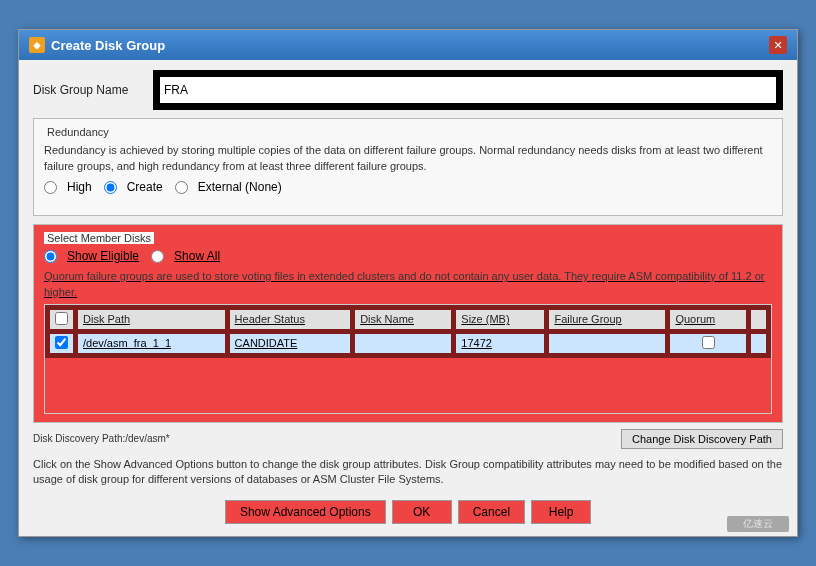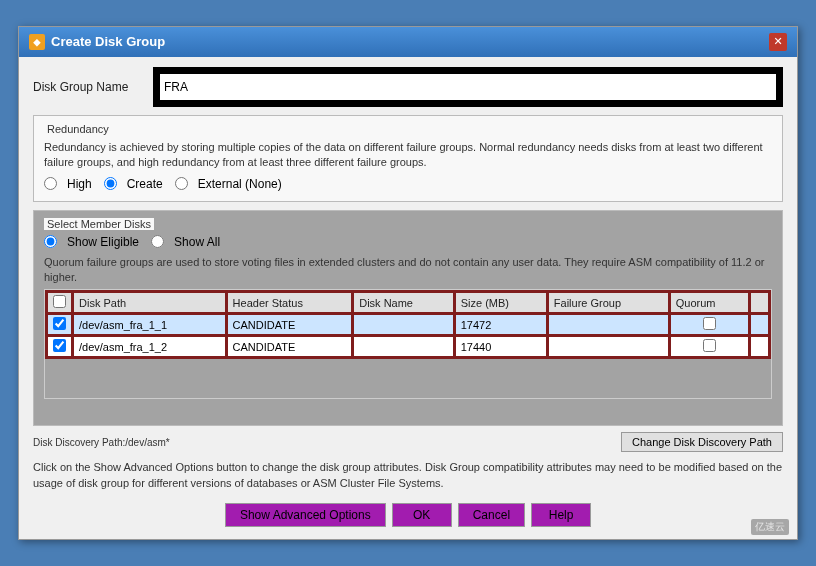--- a/index.html
+++ b/index.html
@@ -78,21 +78,21 @@
     .form-input {
       flex: 1;
       height: 40px;
       border: 7px solid #000000;
       padding: 2px 4px;
       font-size: 12px;
       background: white;
     }
     .group-box {
       border: 1px solid #bbb;
-      padding: 6px 10px 10px;
+      padding: 6px 10px 21px;
       margin-bottom: 8px;
       background: #f8f8f8;
     }
     .group-box-title {
       font-size: 11px;
       color: #333;
       background: #f8f8f8;
       padding: 0 3px;
       margin-top: -10px;
       margin-bottom: 5px;
@@ -113,23 +113,24 @@
       display: flex;
       align-items: center;
       gap: 10px;
       cursor: pointer;
     }
     .radio-option input[type="radio"] {
       margin: 0;
     }
     .table-section {
       border: 1px solid #bbb;
-      background: #a3a3a3;
-      padding: 6px 10px 26px;
+      background: #ef4444;
+      padding: 6px 10px 8px;
       margin-bottom: 6px;
+      text-decoration: underline;
     }
     .table-section-title {
       font-size: 11px;
       background: #f8f8f8;
       padding: 0 3px;
       margin-top: -10px;
       margin-bottom: 5px;
       display: inline-block;
       color: #333;
     }
@@ -145,21 +146,21 @@
       margin-bottom: 4px;
       line-height: 1.4;
     }
     .disk-table {
       width: 100%;
       border-collapse: collapse;
       font-size: 11px;
       background: white;
     }
     .disk-table th, .disk-table td {
-      border: 3px solid #7f1d1d;
+      border: 5px solid #7f1d1d;
       padding: 2px 5px;
       text-align: left;
     }
     .disk-table th {
       background: #e0e0e0;
       font-weight: normal;
       color: #222;
     }
     .disk-table td {
       background: white;
@@ -205,35 +206,35 @@
       margin-bottom: 8px;
       line-height: 1.4;
     }
     .button-row {
       display: flex;
       justify-content: center;
       gap: 6px;
       padding: 4px 0 2px;
     }
     .btn {
-      background: #a21caf;
+      background: #ef4444;
       border: 1px solid #999;
       padding: 4px 14px;
       font-size: 12px;
       cursor: pointer;
       min-width: 60px;
     }
     .watermark {
       position: absolute;
       bottom: 4px;
       right: 8px;
       font-size: 10px;
       color: rgba(255,255,255,0.7);
       background: rgba(0,0,0,0.3);
-      padding: 1px 4px;
+      padding: 1px 16px;
       border-radius: 2px;
     }
   </style>
 </head>
 <body>
 
 <div class="dialog">
 
   <div class="title-bar">
     <div class="title-bar-left">
@@ -301,30 +302,20 @@
             <tr class="selected">
               <td class="center"><input type="checkbox" checked="" style=""></td>
               <td>/dev/asm_fra_1_1</td>
               <td>CANDIDATE</td>
               <td></td>
               <td>17472</td>
               <td></td>
               <td class="center"><input type="checkbox" style=""></td>
               <td></td>
             </tr>
-            <tr>
-              <td class="center"><input type="checkbox" checked="" style=""></td>
-              <td>/dev/asm_fra_1_2</td>
-              <td>CANDIDATE</td>
-              <td></td>
-              <td>17440</td>
-              <td></td>
-              <td class="center"><input type="checkbox" style=""></td>
-              <td></td>
-            </tr>
           </tbody>
         </table>
       </div>
     </div>
 
 
     <div class="discovery-row">
       <span class="discovery-path">Disk Discovery Path:/dev/asm*</span>
       <button class="change-btn">Change Disk Discovery Path</button>
     </div>

